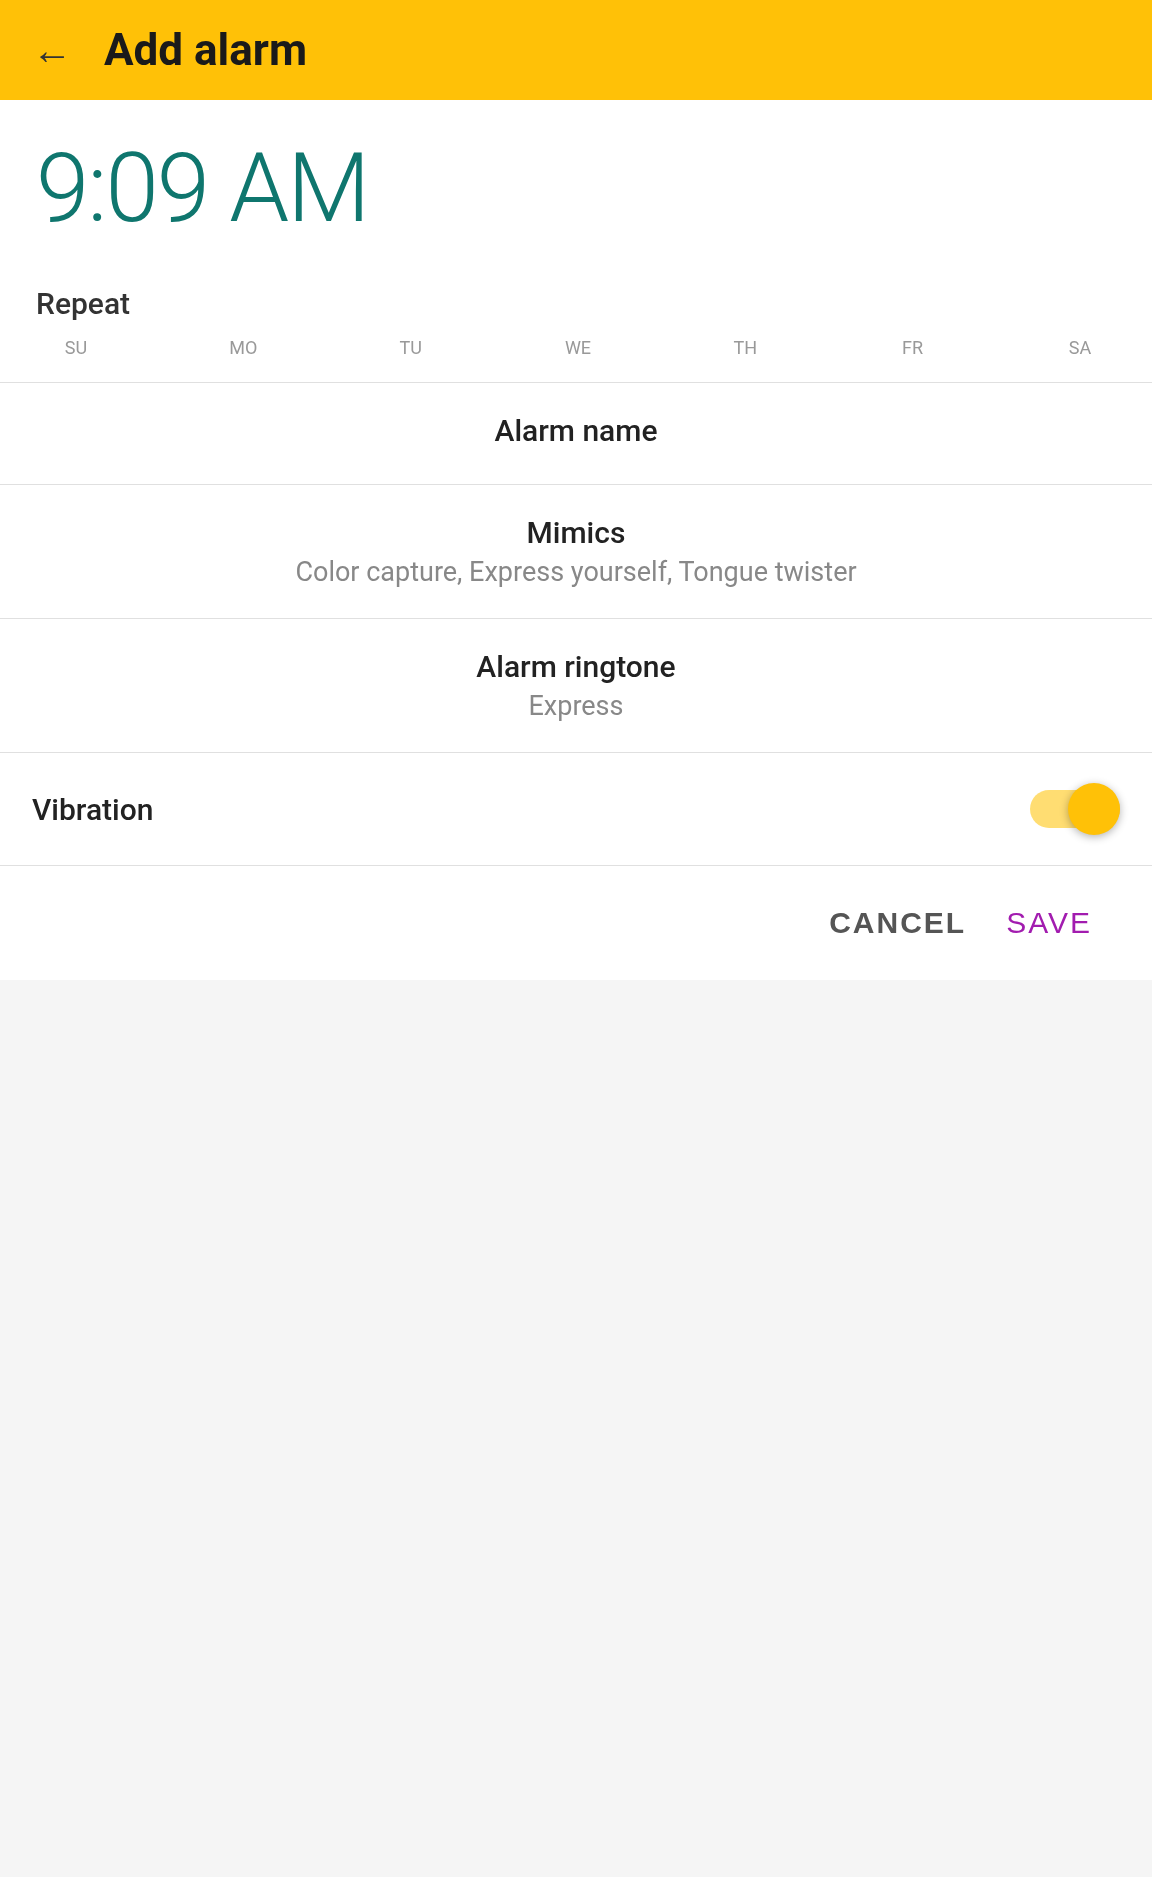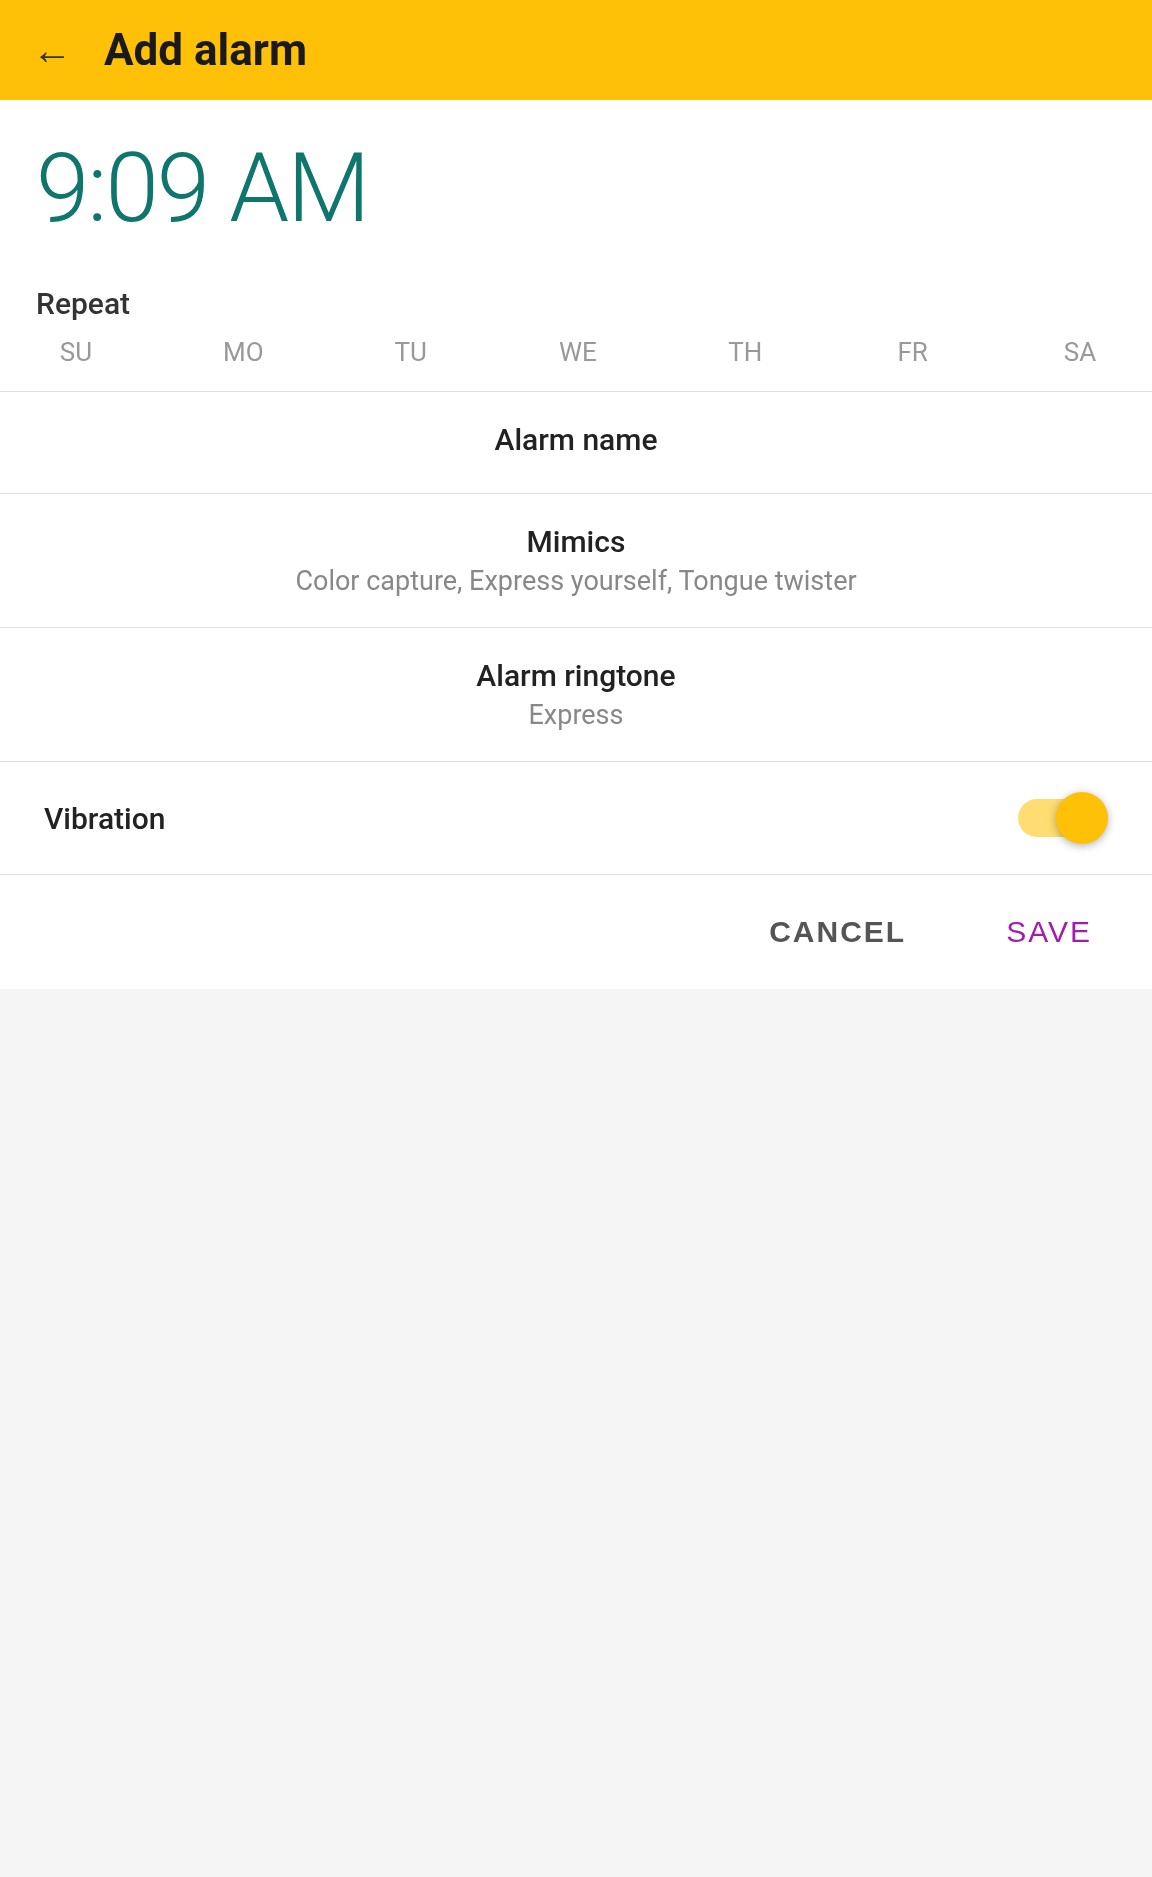--- a/index.html
+++ b/index.html
@@ -62,21 +62,21 @@
       margin-bottom: 16px;
     }
 
     .days-row {
       display: flex;
       justify-content: space-between;
       padding: 0 10px;
     }
 
     .day-item {
-      font-size: 26px;
+      font-size: 18px;
       color: #999;
       font-weight: 400;
       text-align: center;
       width: 60px;
     }
 
     .divider {
       height: 1px;
       background: #e0e0e0;
       margin: 0;
@@ -97,21 +97,21 @@
     }
 
     .setting-value {
       font-size: 27px;
       color: #888;
       font-weight: 400;
     }
 
     .vibration-row {
       background: #fff;
-      padding: 30px 44px;
+      padding: 30px 32px;
       display: flex;
       align-items: center;
       justify-content: space-between;
     }
 
     .vibration-label {
       font-size: 30px;
       font-weight: 500;
       color: #222;
     }
@@ -143,21 +143,20 @@
       right: 0;
       box-shadow: 0 2px 8px rgba(0,0,0,0.3);
     }
 
     .action-row {
       background: #fff;
       display: flex;
       justify-content: flex-end;
       align-items: center;
       padding: 30px 40px;
-      gap: 60px;
     }
 
     .cancel-button {
       font-size: 30px;
       font-weight: 700;
       color: #555;
       letter-spacing: 2px;
       cursor: pointer;
       background: none;
       border: none;

